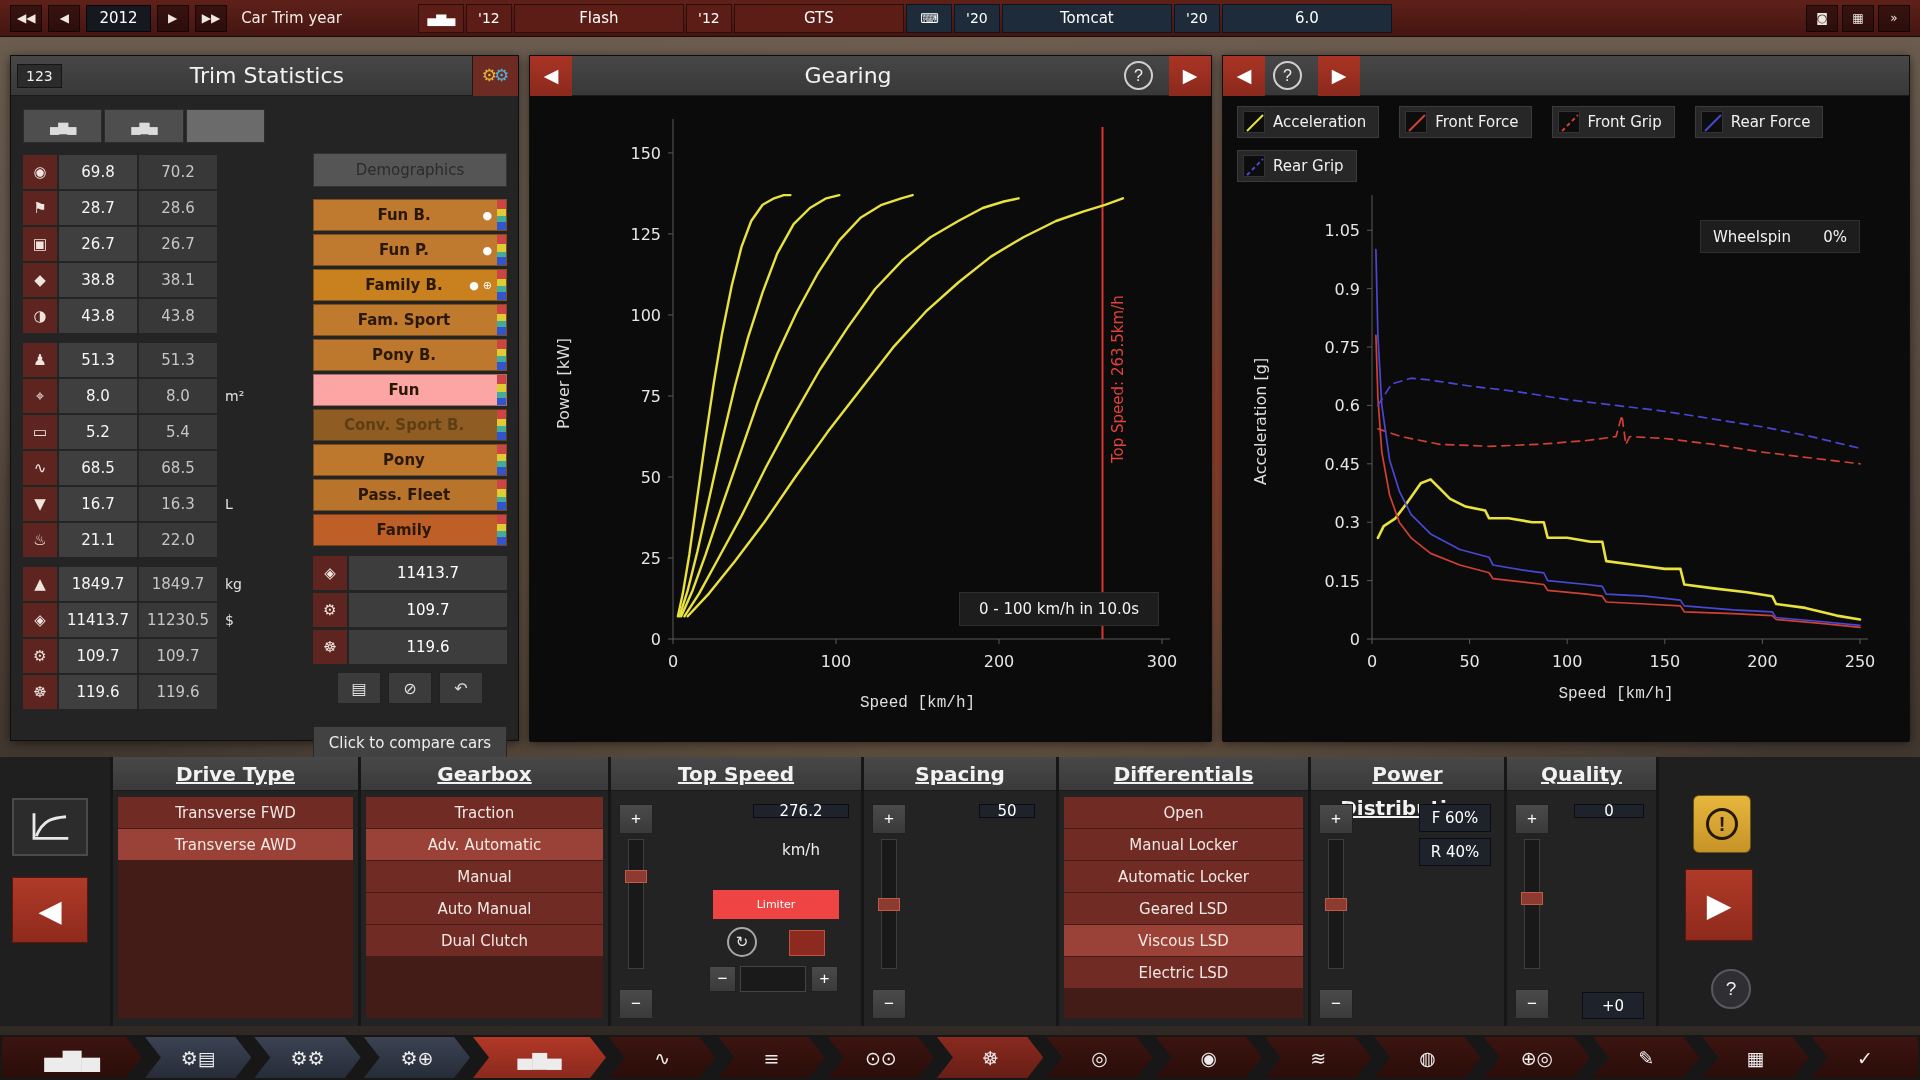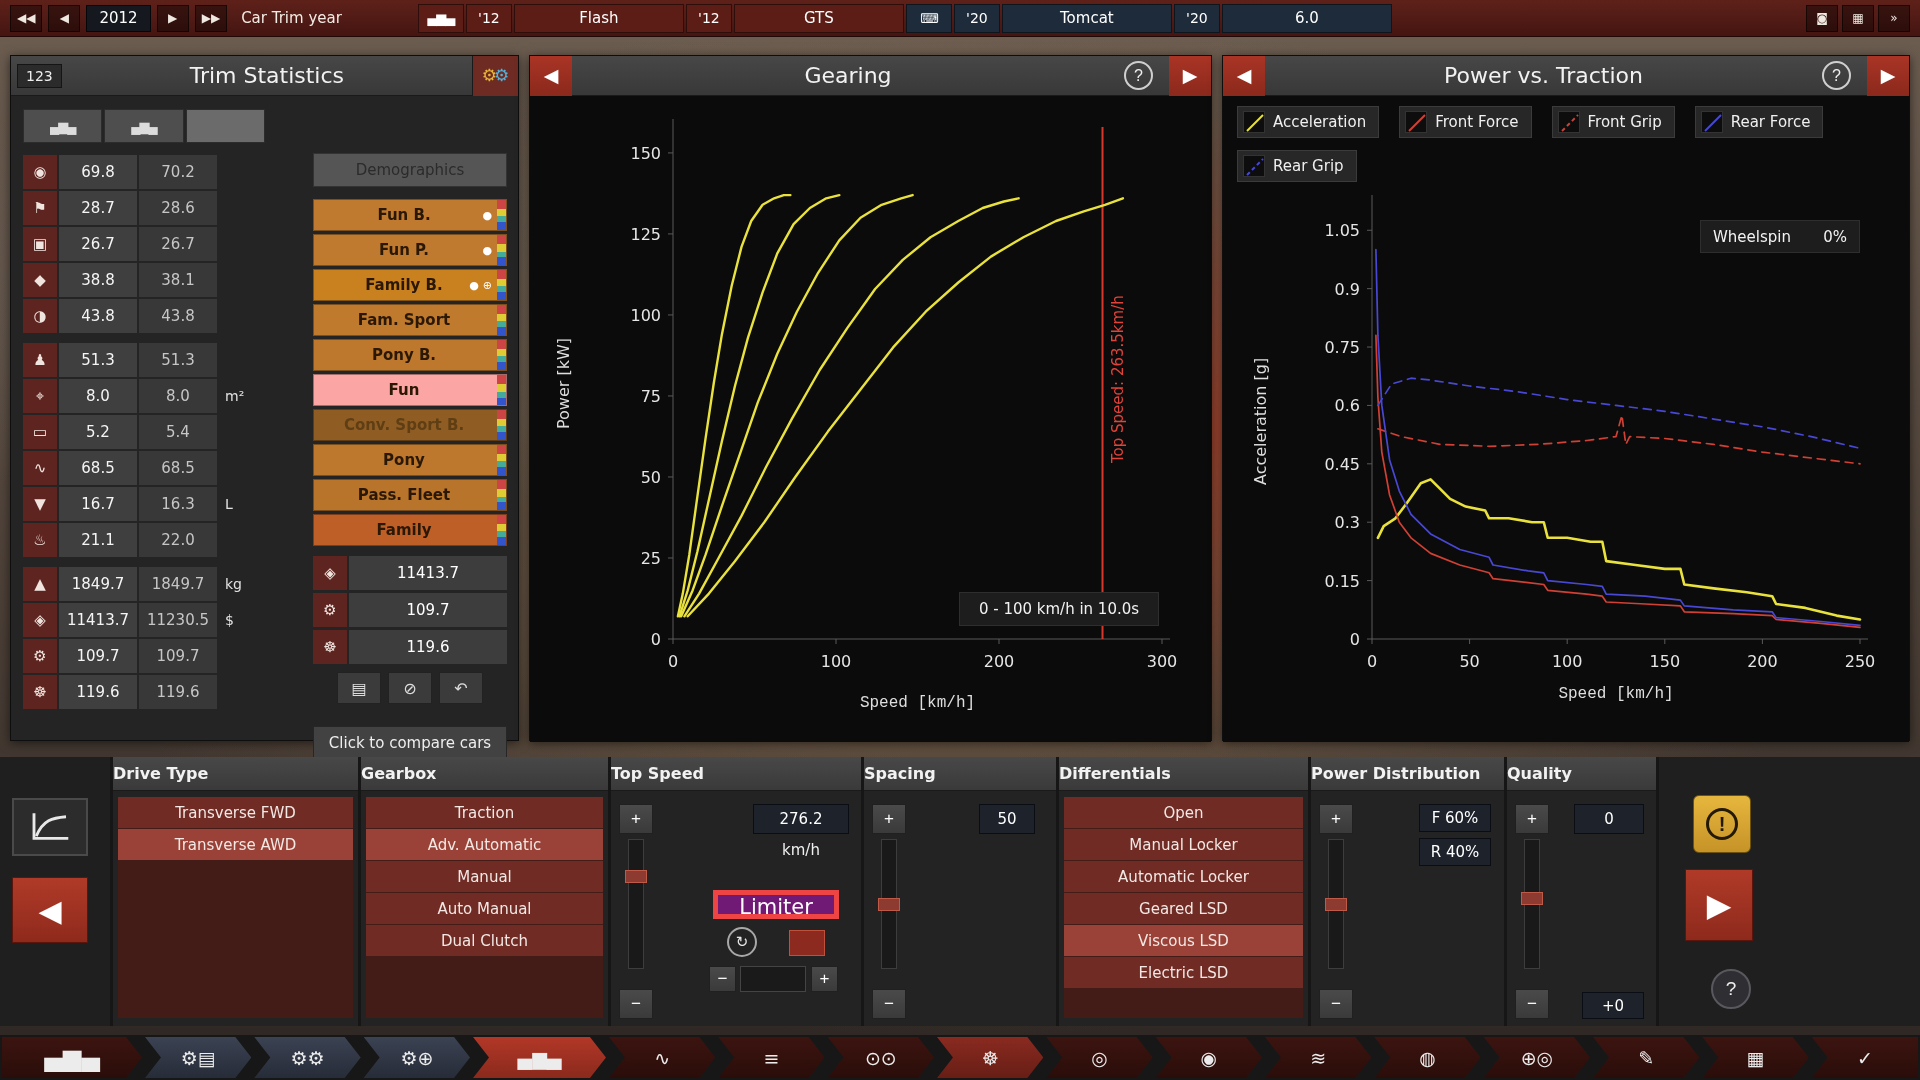--- a/index.html
+++ b/index.html
@@ -104,38 +104,38 @@
     display:flex;align-items:center;justify-content:space-between;padding:0 12px;font-size:15px;color:#f2f2f2;}
 
   
   .controls{position:absolute;top:757px;left:0;width:1920px;height:269px;background:#161616;display:flex;gap:3px;z-index:4;}
   .col{background:#232323;height:100%;position:relative;}
   .c-left{width:110px;background:#1f1f1f;}
   .c-drive{width:245px;} .c-gear{width:247px;} .c-ratio{width:145px;} .c-top{width:250px;}
   .c-space{width:192px;} .c-diff{width:249px;} .c-power{width:193px;} .c-qual{width:149px;}
   .c-right{flex:1;background:#1f1f1f;}
   .col-header{height:34px;background:linear-gradient(180deg,#484848,#3a3a3a);border-bottom:1px solid #1a1a1a;
-    line-height:34px;font-size:16px;font-weight:bold;color:#f2f2f2;}
+    text-align:center;line-height:34px;font-size:20px;font-weight:bold;color:#f2f2f2;text-decoration:underline;}
   .col-body{position:absolute;top:34px;left:0;right:0;bottom:0;}
   .opt-list{position:absolute;top:40px;left:5px;right:5px;bottom:8px;background:#431b17;display:flex;flex-direction:column;gap:1px;}
   .opt{height:31px;flex:none;background:#702b25;display:flex;align-items:center;justify-content:center;
     font-size:15px;color:#f3e8e4;cursor:pointer;}
   .opt.selected{background:#9a4237;}
   .sq-btn{position:absolute;width:34px;height:30px;background:linear-gradient(180deg,#4a4a4a,#3a3a3a);border:1px solid #202020;
     color:#fff;font-size:17px;display:flex;align-items:center;justify-content:center;cursor:pointer;}
-  .val-box{position:absolute;height:30px;background:#1d222b;border:1px solid #0a0d13;color:#fff;font-size:15px;
+  .val-box{position:absolute;height:14px;background:#1d222b;border:1px solid #0a0d13;color:#fff;font-size:15px;
     display:flex;align-items:center;justify-content:center;}
   .unit-label{position:absolute;color:#f0f0f0;font-size:15px;text-align:center;}
   .vslider{position:absolute;width:16px;height:130px;top:48px;left:17px;background:#191919;border:1px solid #3d3d3d;cursor:pointer;}
   .vslider .handle{position:absolute;left:-4px;right:-4px;height:13px;background:#8d3a30;border:1px solid #c05a48;cursor:grab;}
   .b-plus{left:8px;top:13px;} .b-minus{left:8px;top:198px;}
   .ts-val{left:142px;top:13px;width:96px;}
   .ts-unit{left:142px;top:50px;width:96px;}
-  .limiter-btn{position:absolute;left:102px;top:99px;width:126px;height:29px;background:#701a75;border:5px solid #ef4444;
-    color:#fff;font-size:21px;cursor:pointer;font-family:inherit;}
+  .limiter-btn{position:absolute;left:102px;top:99px;width:126px;height:29px;background:#ef4444;border:5px solid #ef4444;
+    color:#fff;font-size:11px;cursor:pointer;font-family:inherit;}
   .gauge-btn{position:absolute;left:116px;top:136px;width:30px;height:30px;border-radius:50%;border:2px solid #a8a8a8;
     background:transparent;color:#e6e6e6;font-size:15px;cursor:pointer;display:flex;align-items:center;justify-content:center;}
   .red-toggle{position:absolute;left:178px;top:139px;width:36px;height:26px;background:#8c2a20;border:1px solid #c0503c;cursor:pointer;}
   .fine-minus{left:98px;top:175px;width:27px;height:26px;}
   .fine-plus{left:200px;top:175px;width:27px;height:26px;}
   .fine-input{position:absolute;left:129px;top:175px;width:66px;height:26px;background:#1a1a1a;border:1px solid #444;cursor:text;}
   .sp-val{left:115px;top:13px;width:56px;}
   .pd-f{left:108px;top:13px;width:72px;height:28px;}
   .pd-r{left:108px;top:47px;width:72px;height:28px;}
   .q-val{left:67px;top:13px;width:70px;}
@@ -434,21 +434,20 @@
       <div class="ylabel gy">Power [kW]</div>
       <div class="xlabel gx">Speed [km/h]</div>
       <div class="accel-box">0 - 100 km/h in 10.0s</div>
       <div class="topspeed-label" id="topspeed-label" style="left: 578.505px;">Top Speed: 263.5km/h</div>
     </div>
   </section>
 
   <section class="panel chart-panel power-panel">
     <div class="panel-header">
       <button class="nav-btn">◀</button>
-      <div class="panel-title">Power vs. Traction</div>
       <button class="help-btn">?</button>
       <button class="nav-btn">▶</button>
     </div>
     <div class="legend">
         <div class="chip">
           <svg width="22" height="22">
             <line x1="3" y1="19" x2="19" y2="3" stroke="#e9e23e" stroke-width="2"></line>
           </svg>
           <span>Acceleration</span>
         </div>

